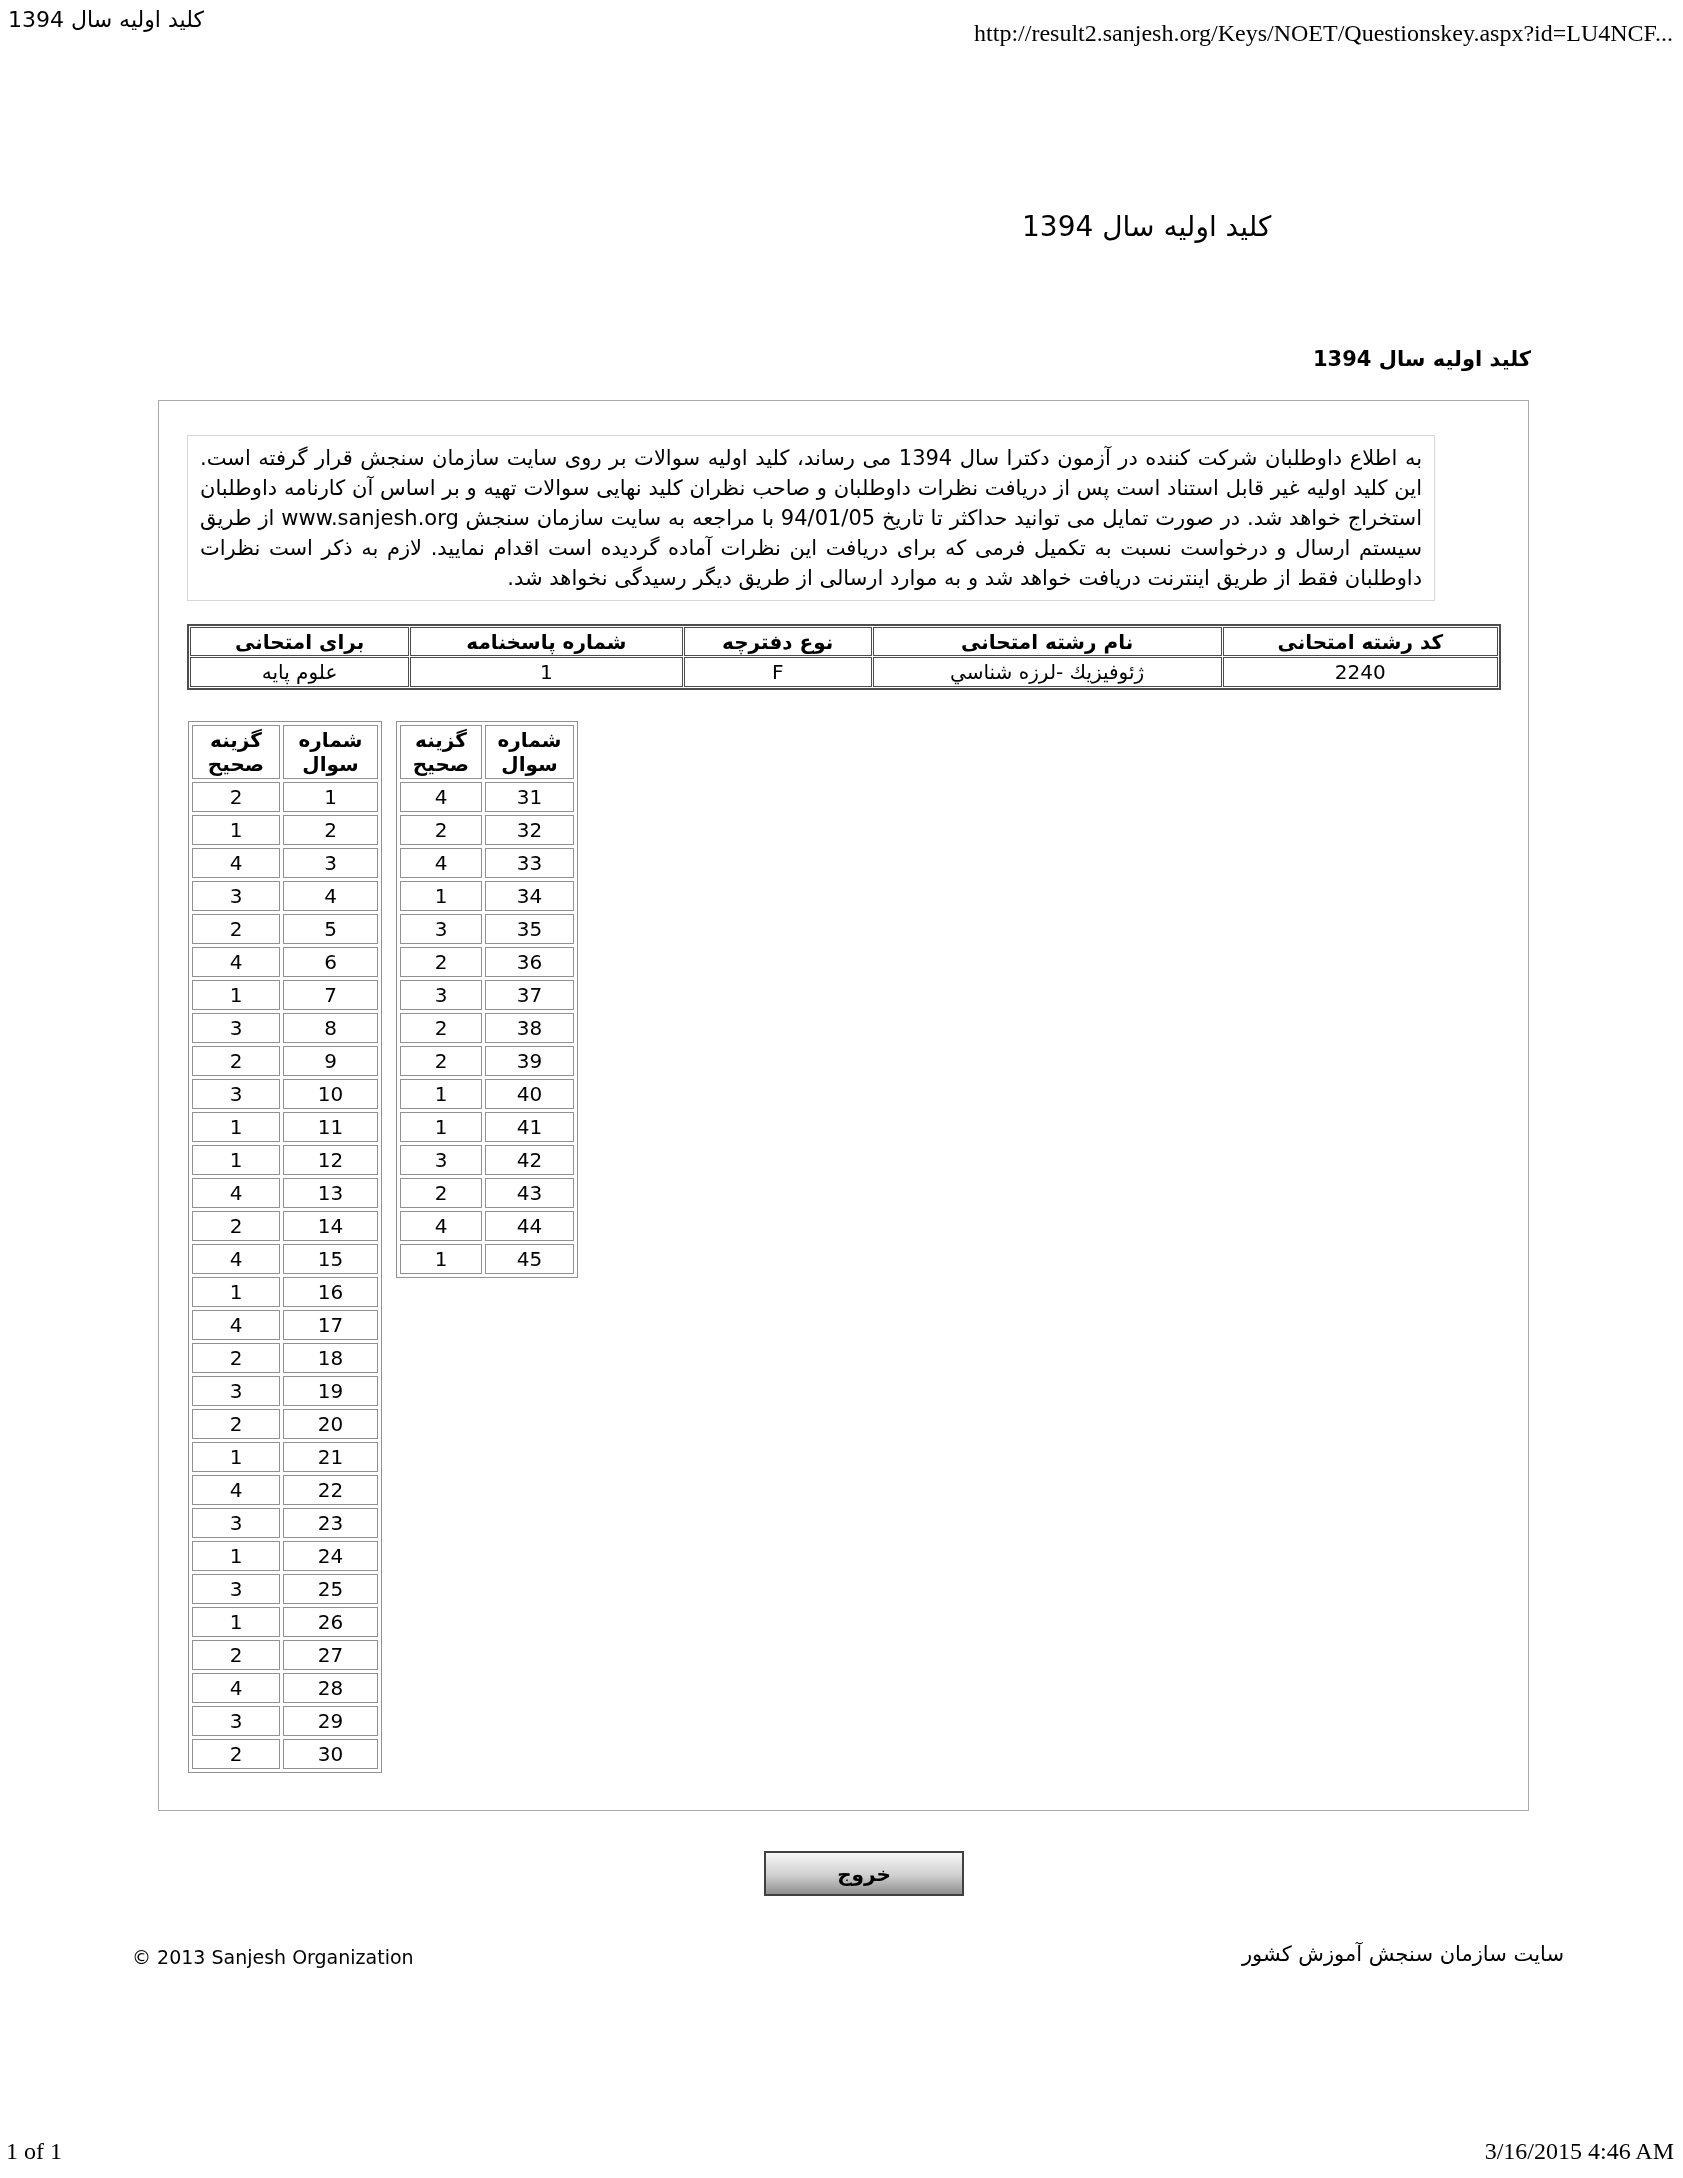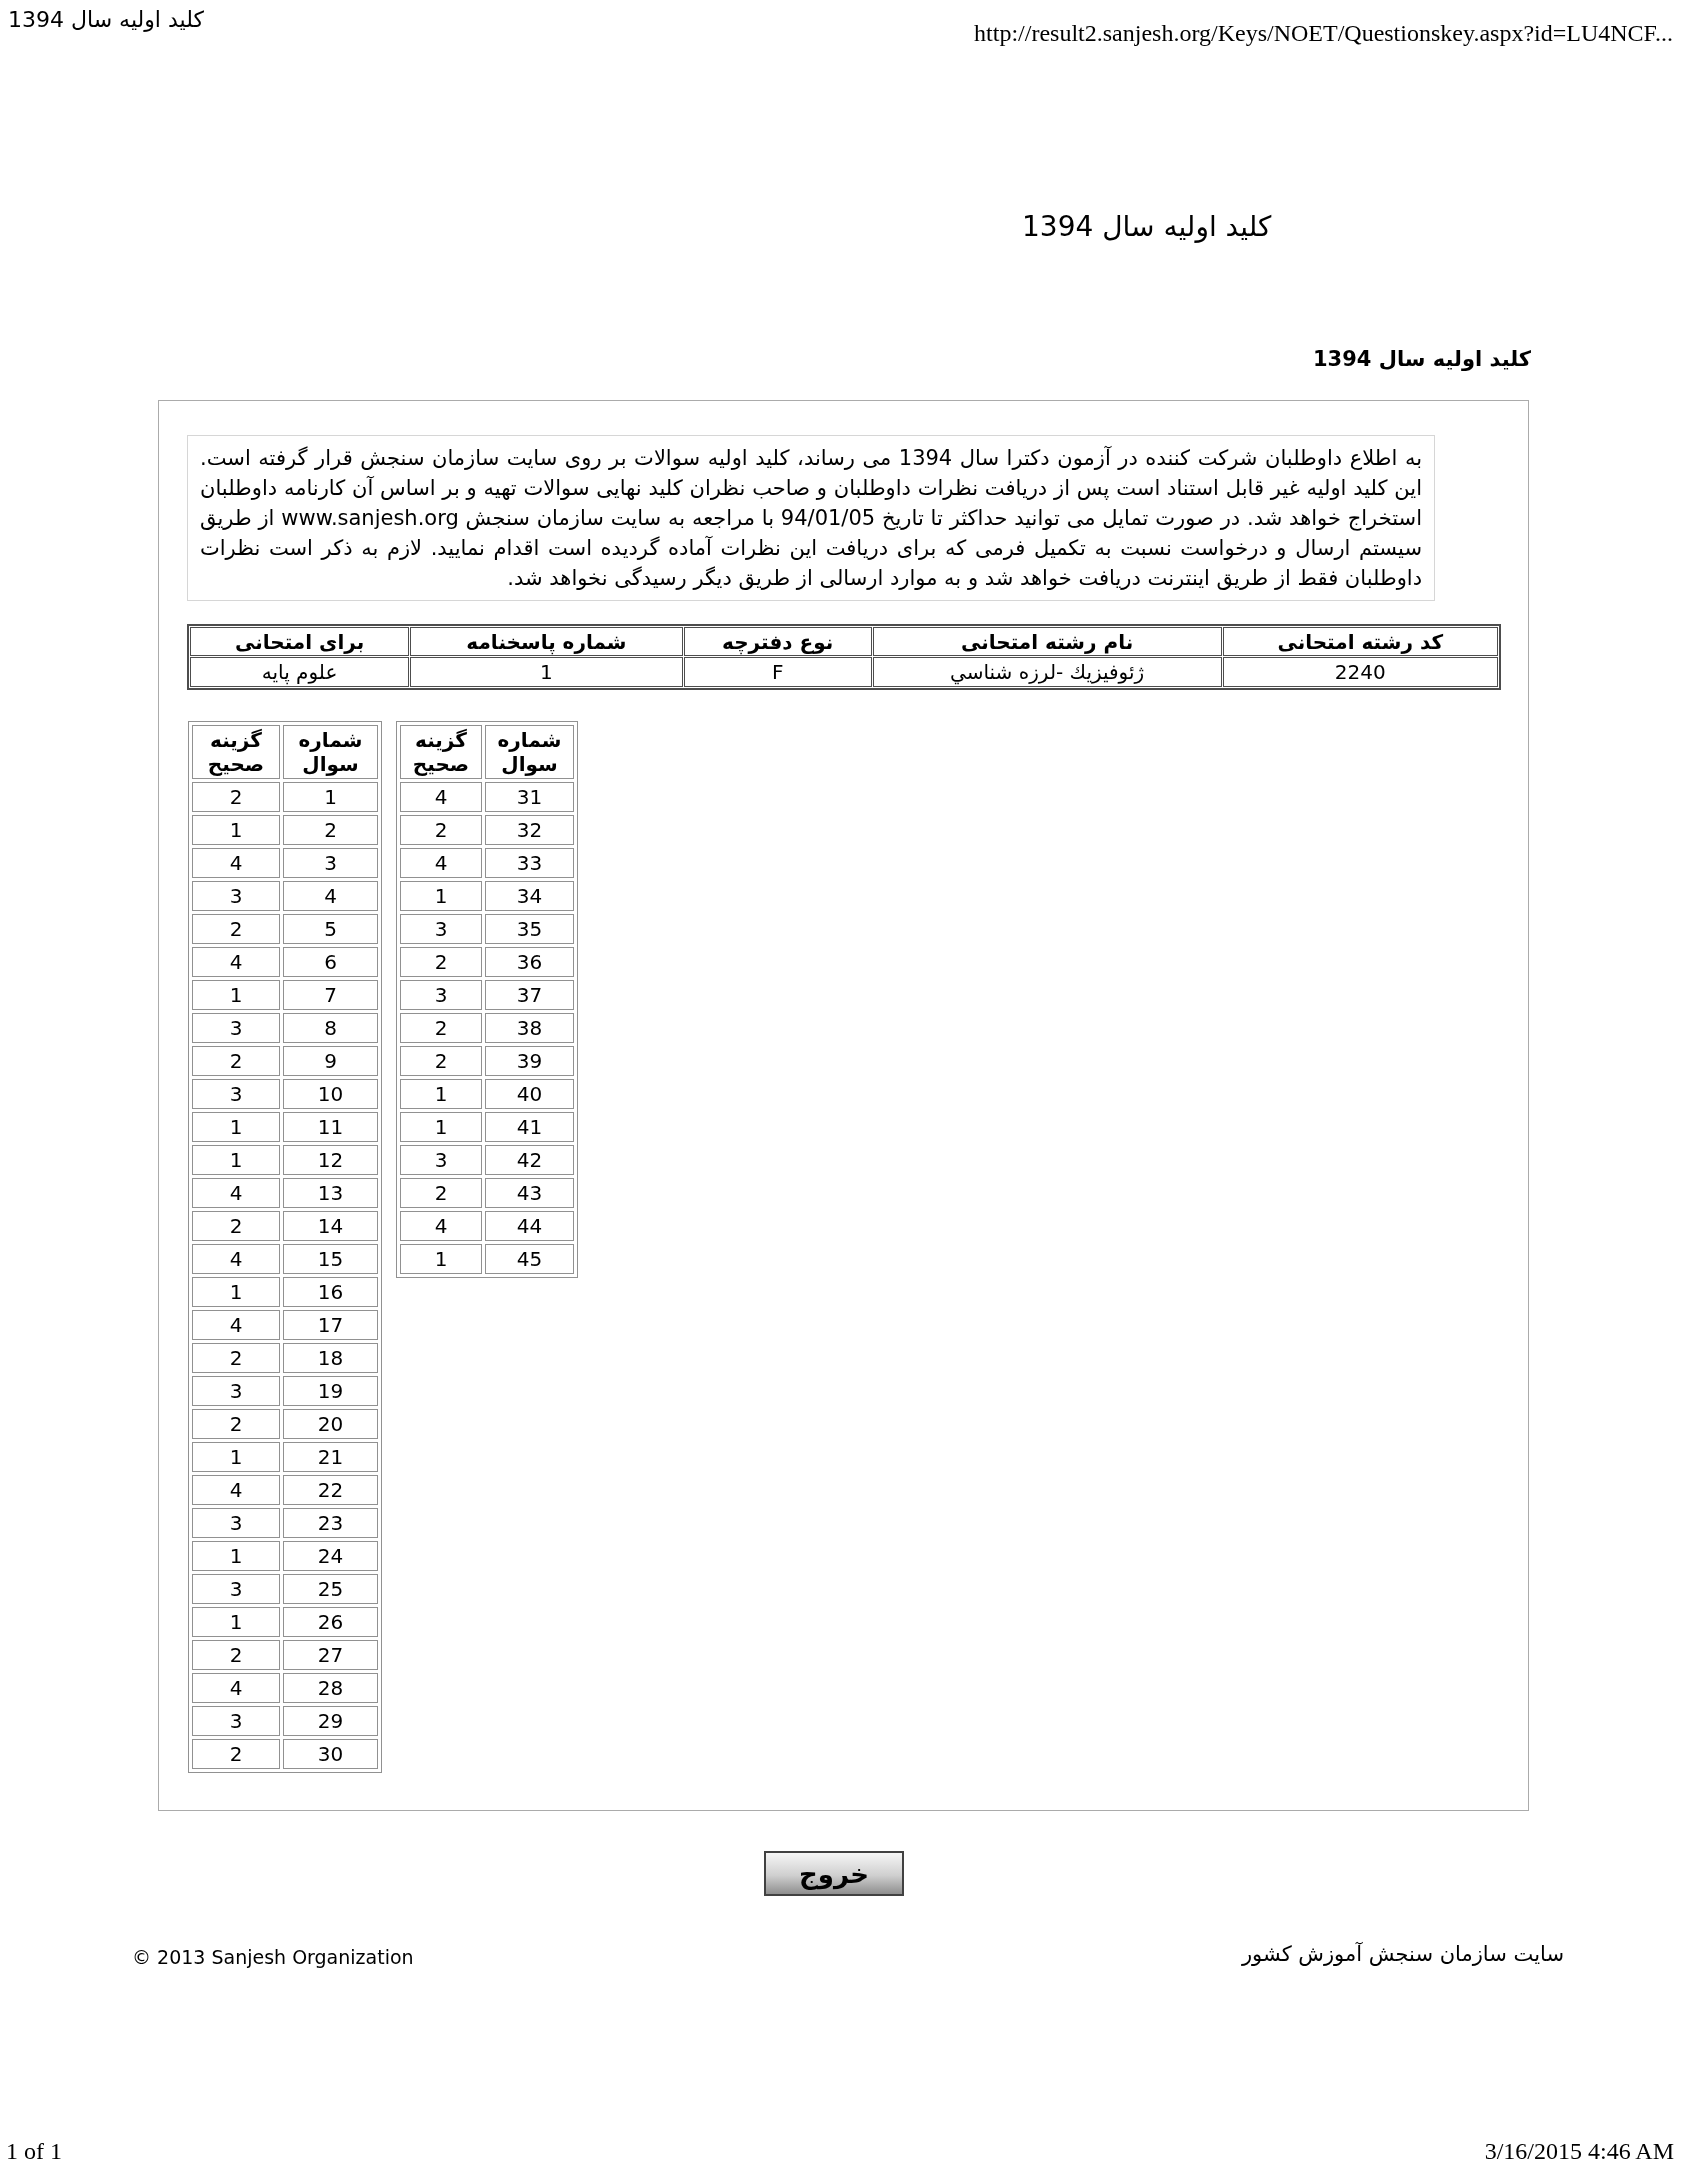--- a/index.html
+++ b/index.html
@@ -89,25 +89,25 @@
     line-height: 24px;
     padding: 2px 0;
     margin-top: 8px;
   }
   .anskey td { border: 1px solid #919191; height: 30px; }
   .anskey-1 .col-q { width: 95px; } .anskey-1 .col-a { width: 88px; }
   .anskey-2 .col-q { width: 89px; } .anskey-2 .col-a { width: 82px; }
   
   .exit-btn {
     position: absolute; left: 764px; top: 1851px;
-    width: 140px; height: 45px;
+    width: 200px; height: 45px;
     background: linear-gradient(180deg, #f6f6f6 0%, #cfcfcf 55%, #8e8e8e 100%);
     border: 2px solid #414141;
     font-family: "DejaVu Sans", sans-serif;
-    font-size: 26px; font-weight: bold; color: #000;
+    font-size: 20px; font-weight: bold; color: #000;
     cursor: pointer;
   }
   
   .copyright {
     position: absolute; left: 132px; top: 1946px;
     font-size: 19px;
   }
   .site-credit {
     position: absolute; right: 119px; top: 1942px;
     font-size: 21px; direction: rtl;

